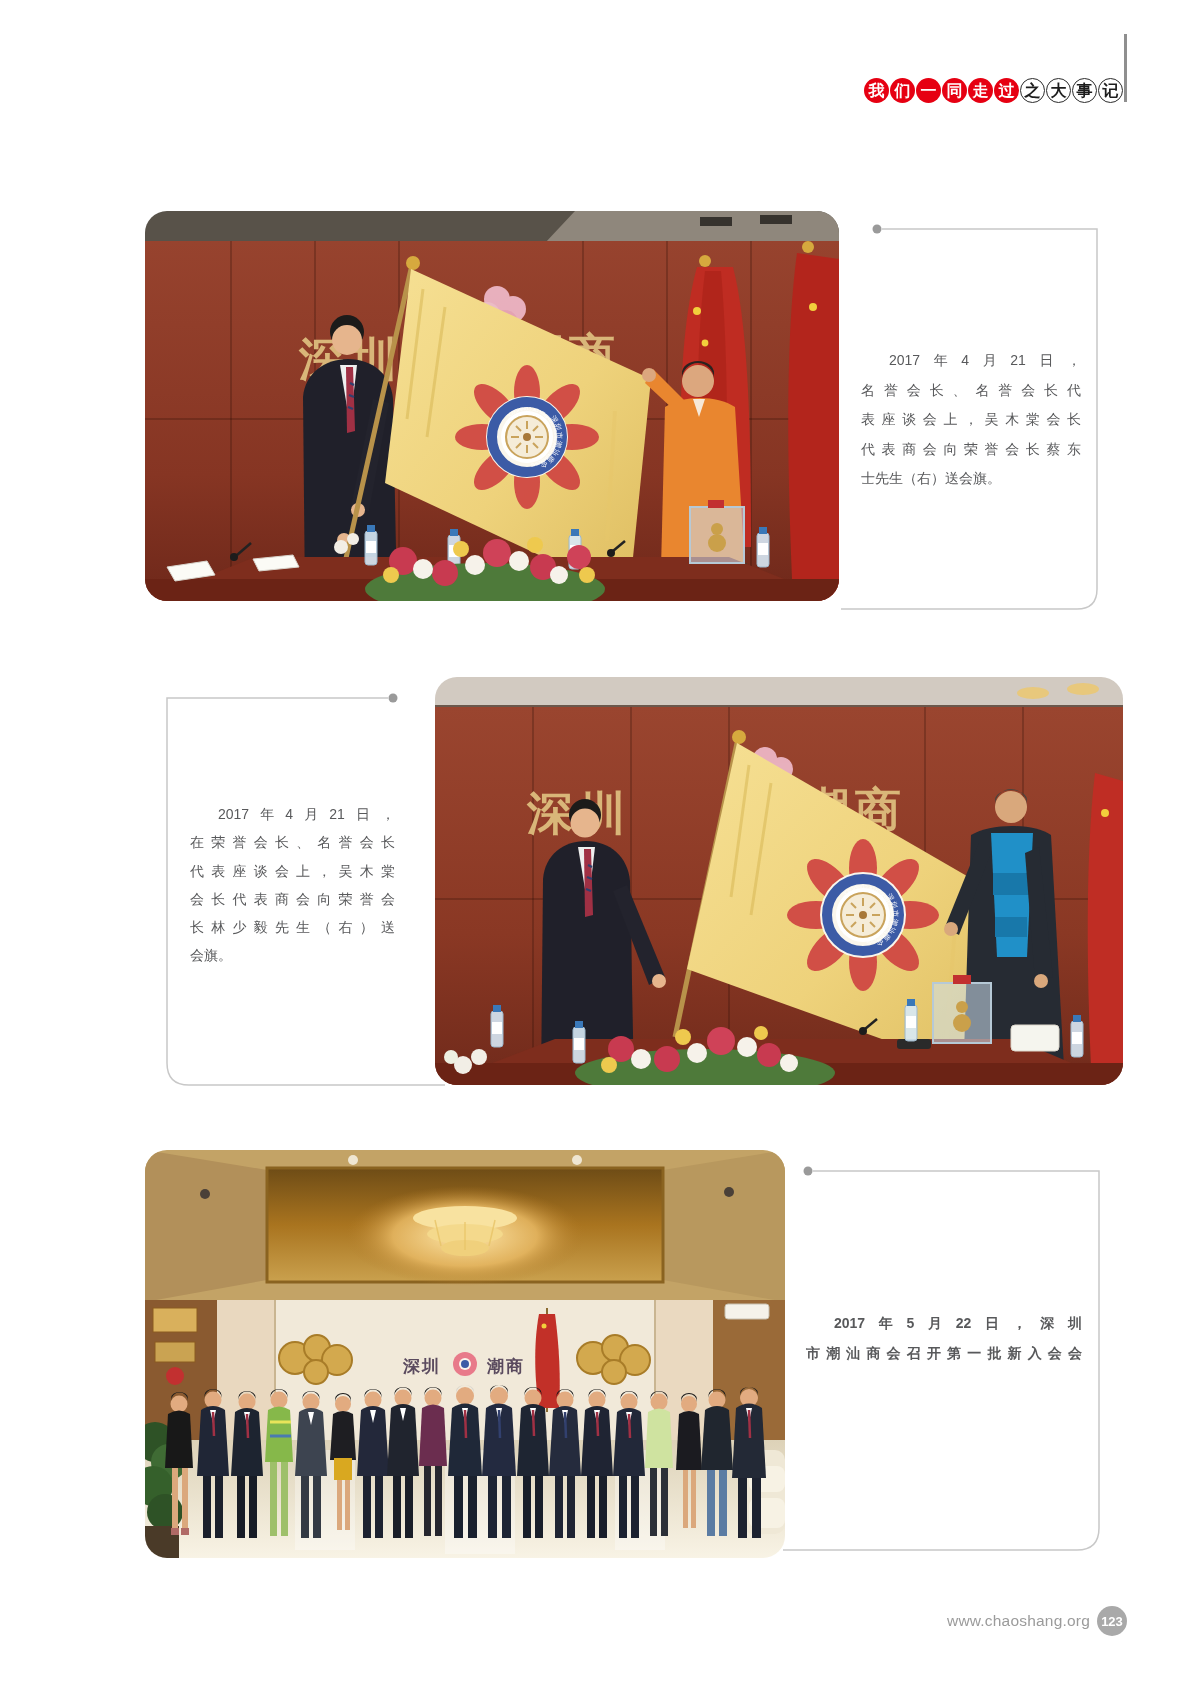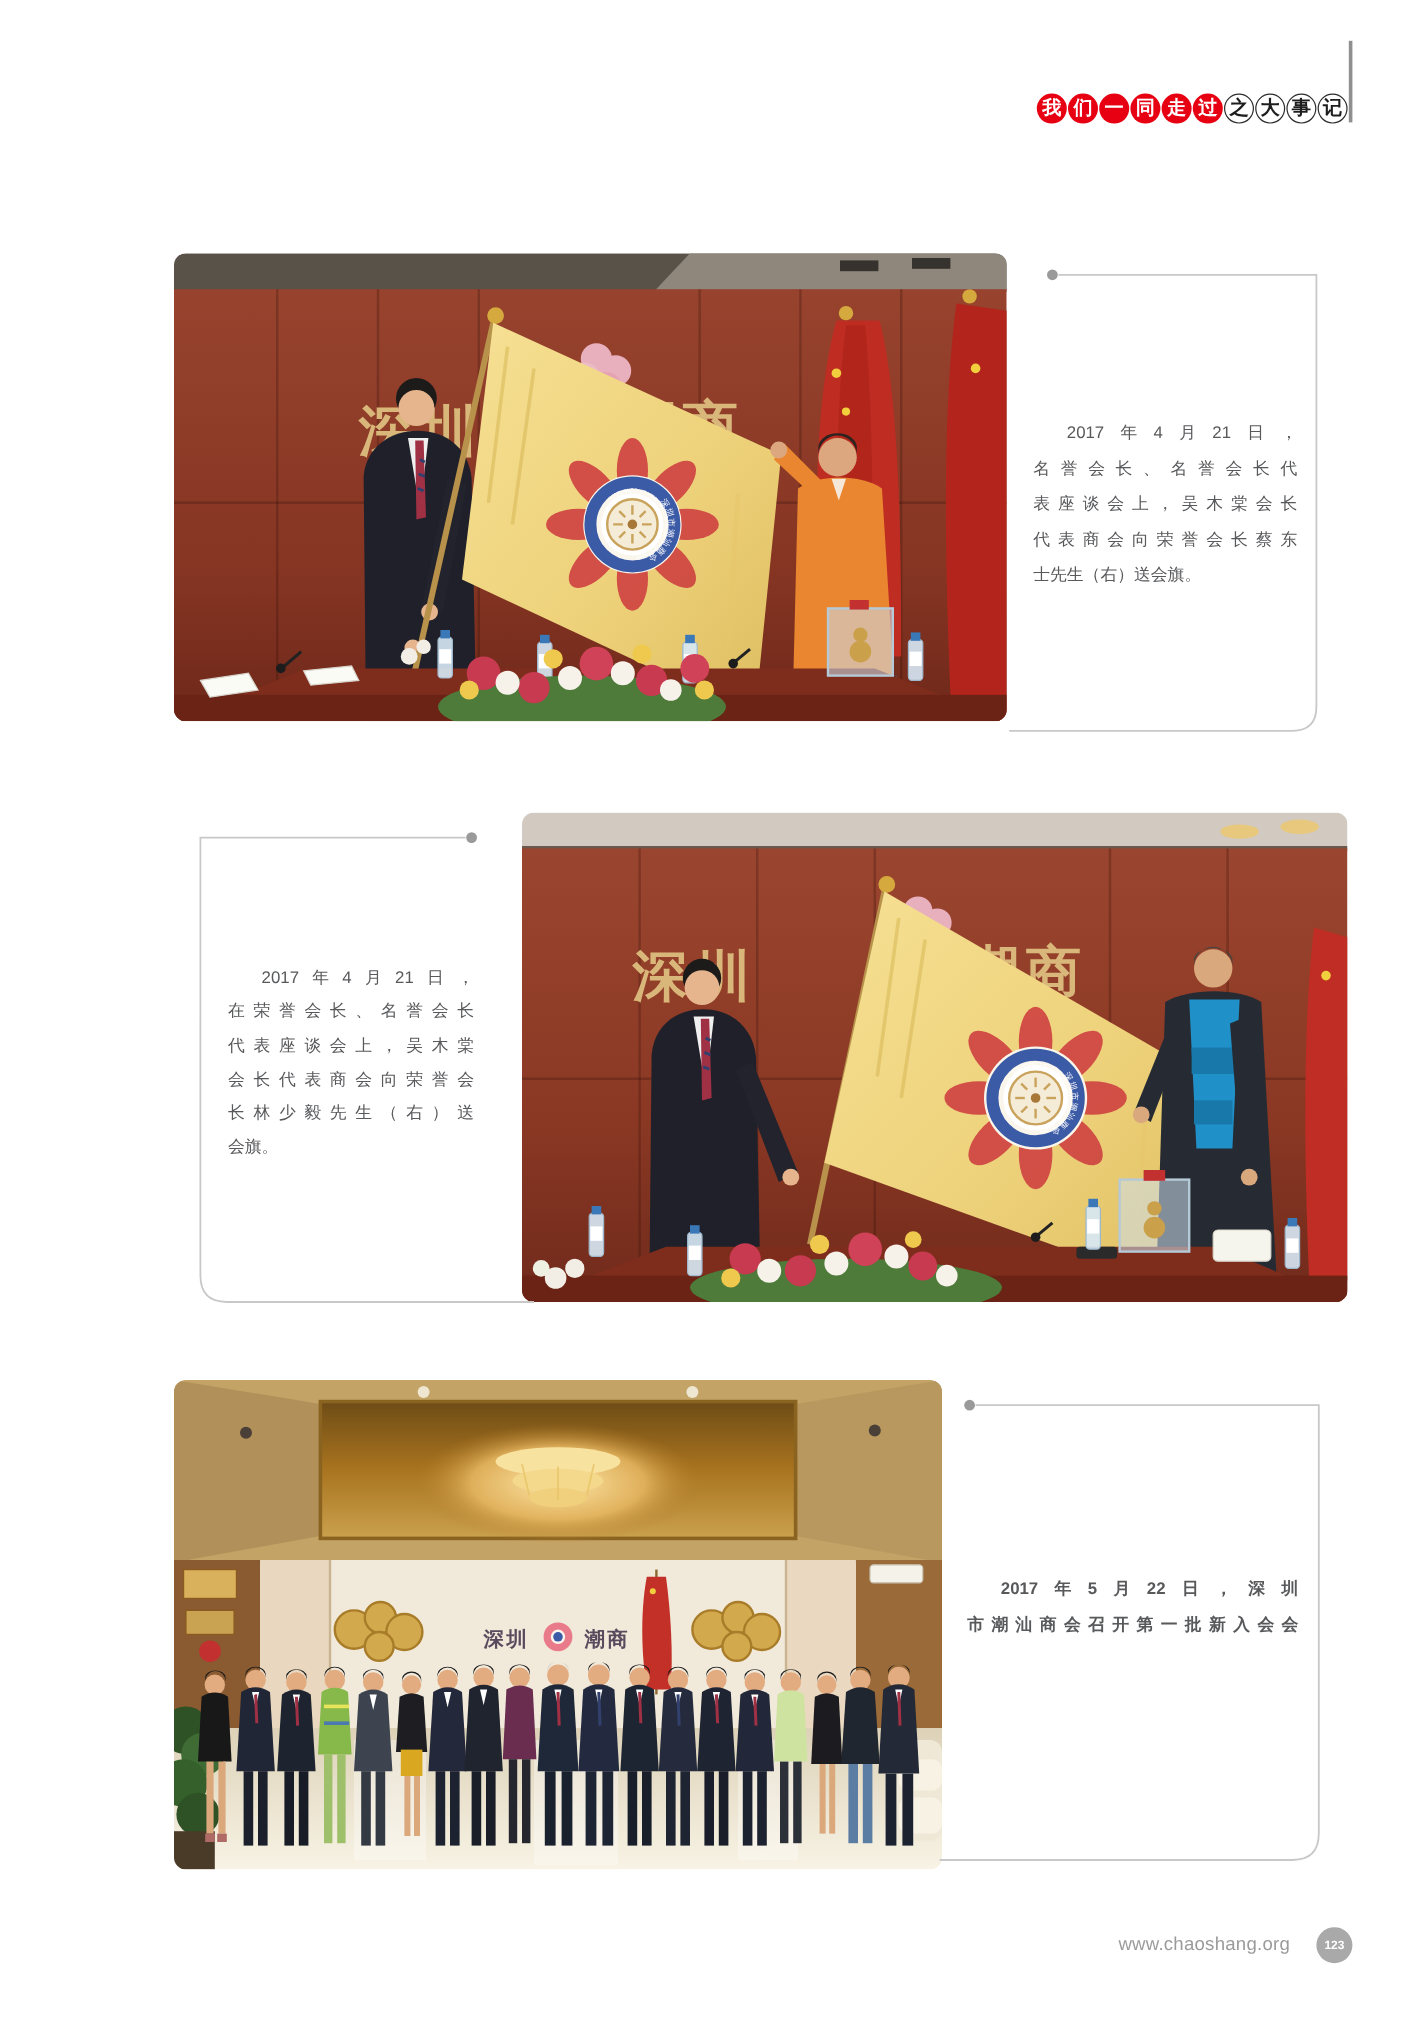--- a/index.html
+++ b/index.html
@@ -8,40 +8,40 @@
 
   
   .hdr{position:absolute;left:864px;top:78px;display:flex;gap:1px;}
   .badge{width:25px;height:25px;border-radius:50%;display:flex;align-items:center;justify-content:center;
          font-size:16px;font-weight:700;line-height:1;}
   .badge.solid{background:#e60012;color:#ffffff;}
   .badge.outline{background:#ffffff;color:#1d1d1d;border:1.5px solid #2c2c2c;box-sizing:border-box;}
   .hdr-rule{position:absolute;left:1124px;top:34px;width:3px;height:68px;background:#8f8f8f;}
 
   
-  .photo{position:absolute;border-radius:10px;overflow:hidden;}
+  .photo{position:absolute;border-radius:22px;overflow:hidden;}
   .photo svg{display:block;}
 
   
   .capframe{position:absolute;pointer-events:none;}
 
   
   .caption{position:absolute;color:#58595b;font-size:14px;}
   .caption .ln{white-space:nowrap;}
   .caption .jline{text-align:justify;text-align-last:justify;white-space:normal;}
   .caption .indent{text-indent:2em;}
   .cap1{left:861px;top:346px;width:220px;line-height:29.6px;}
   .cap2{left:190px;top:800px;width:205px;line-height:28.3px;}
   .cap3{left:806px;top:1308px;width:276px;line-height:30px;font-weight:bold;}
 
   
-  .footer{position:absolute;top:1606px;right:53px;display:flex;align-items:center;gap:22px;}
+  .footer{position:absolute;top:1606px;right:53px;display:flex;align-items:center;gap:7px;}
   .footer .url{color:#9b9b9b;font-size:15.5px;letter-spacing:.2px;}
   .pagenum{width:30px;height:30px;border-radius:50%;background:#a9a9a9;color:#ffffff;
-           display:flex;align-items:center;justify-content:center;font-size:10px;font-weight:700;}
+           display:flex;align-items:center;justify-content:center;font-size:13px;font-weight:700;}
 </style>
 </head>
 <body>
 
 <div class="page">
 
   <div class="hdr">
     <span class="badge solid">我</span>
     <span class="badge solid">们</span>
     <span class="badge solid">一</span>

